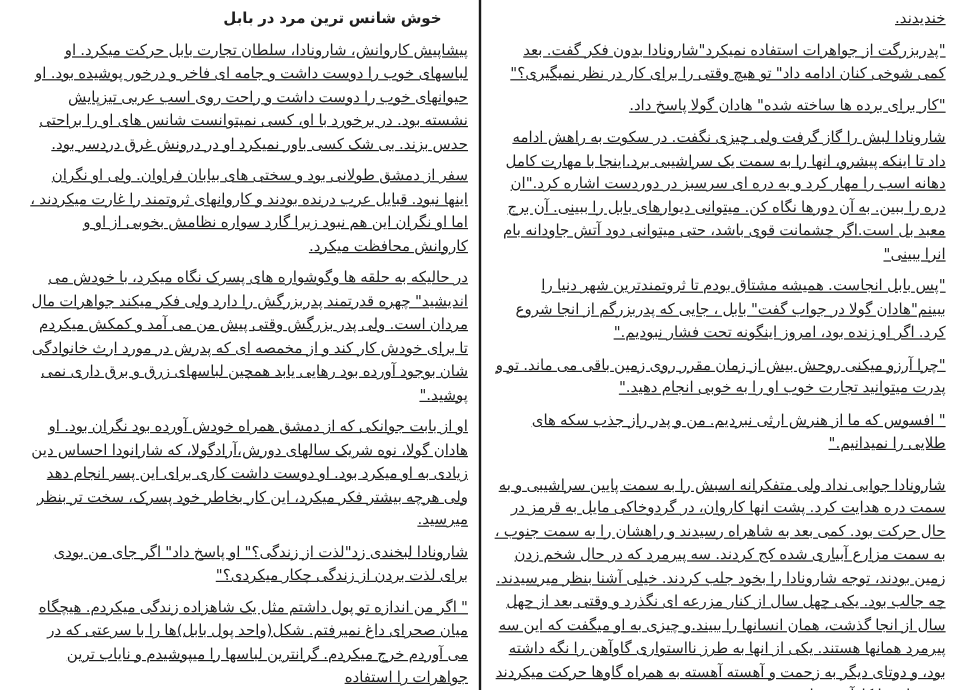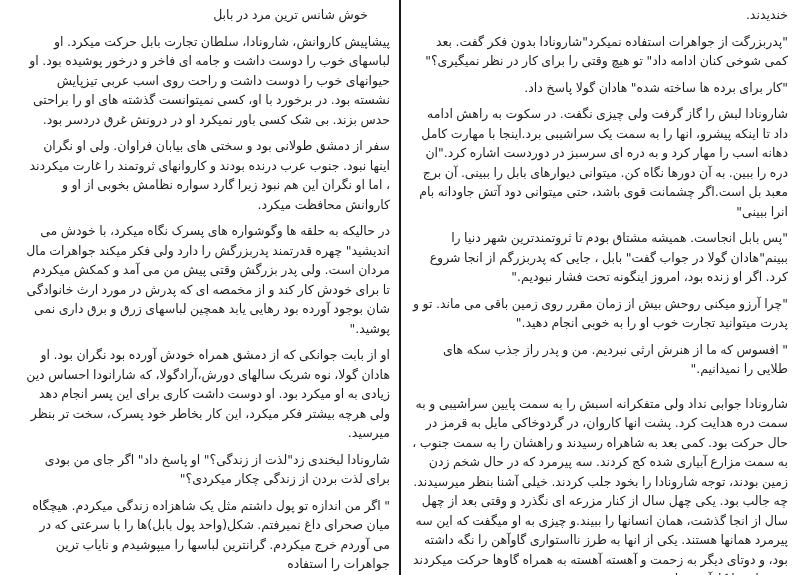--- a/index.html
+++ b/index.html
@@ -26,37 +26,37 @@
   .divider {
     position: absolute;
     left: 399px;
     top: 0;
     width: 2px;
     height: 575px;
     background: var(--divider, #1a1a1a);
   }
   .heading {
     font-size: 12.5px;
-    font-weight: normal;
+    font-weight: bold;
     margin: 0 22px 7px 0;
     padding: 0;
   }
-  .para { margin: 0 0 7px 0; }
+  .para { margin: 0 0 7px 0; text-decoration: underline; }
   .para.gap-large { margin-top: 15px; }
 </style>
 </head>
 <body>
 
 <div class="page">
 
   <div class="column column-left">
     <h1 class="heading">خوش شانس ترین مرد در بابل</h1>
     <div>
-        <p class="para">پیشاپیش کاروانش، شارونادا، سلطان تجارت بابل حرکت میکرد. او لباسهای خوب را دوست داشت و جامه ای فاخر و درخور پوشیده بود. او حیوانهای خوب را دوست داشت و راحت روی اسب عربی تیزپایش نشسته بود. در برخورد با او، کسی نمیتوانست گذشته های او را براحتی حدس بزند. بی شک کسی باور نمیکرد او در درونش غرق دردسر بود.</p>
-        <p class="para">سفر از دمشق طولانی بود و سختی های بیابان فراوان. ولی او نگران اینها نبود. جنوب عرب درنده بودند و کاروانهای ثروتمند را غارت میکردند ، اما او نگران این هم نبود زیرا گارد سواره نظامش بخوبی از او و کاروانش محافظت میکرد.</p>
+        <p class="para">پیشاپیش کاروانش، شارونادا، سلطان تجارت بابل حرکت میکرد. او لباسهای خوب را دوست داشت و جامه ای فاخر و درخور پوشیده بود. او حیوانهای خوب را دوست داشت و راحت روی اسب عربی تیزپایش نشسته بود. در برخورد با او، کسی نمیتوانست شانس های او را براحتی حدس بزند. بی شک کسی باور نمیکرد او در درونش غرق دردسر بود.</p>
+        <p class="para">سفر از دمشق طولانی بود و سختی های بیابان فراوان. ولی او نگران اینها نبود. قبایل عرب درنده بودند و کاروانهای ثروتمند را غارت میکردند ، اما او نگران این هم نبود زیرا گارد سواره نظامش بخوبی از او و کاروانش محافظت میکرد.</p>
         <p class="para">در حالیکه به حلقه ها وگوشواره های پسرک نگاه میکرد، با خودش می اندیشید" چهره قدرتمند پدربزرگش را دارد ولی فکر میکند جواهرات مال مردان است. ولی پدر بزرگش وقتی پیش من می آمد و کمکش میکردم تا برای خودش کار کند و از مخمصه ای که پدرش در مورد ارث خانوادگی شان بوجود آورده بود رهایی یابد همچین لباسهای زرق و برق داری نمی پوشید."</p>
         <p class="para">او از بابت جوانکی که از دمشق همراه خودش آورده بود نگران بود. او هادان گولا، نوه شریک سالهای دورش،آرادگولا، که شارانودا احساس دین زیادی به او میکرد بود. او دوست داشت کاری برای این پسر انجام دهد ولی هرچه بیشتر فکر میکرد، این کار بخاطر خود پسرک، سخت تر بنظر میرسید.</p>
         <p class="para">شارونادا لبخندی زد"لذت از زندگی؟" او پاسخ داد" اگر جای من بودی برای لذت بردن از زندگی چکار میکردی؟"</p>
         <p class="para">" اگر من اندازه تو پول داشتم مثل یک شاهزاده زندگی میکردم. هیچگاه میان صحرای داغ نمیرفتم. شکل(واحد پول بابل)ها را با سرعتی که در می آوردم خرج میکردم. گرانترین لباسها را میپوشیدم و نایاب ترین جواهرات را استفاده</p>
       </div>
   </div>
 
   <div class="divider"></div>
 
   <div class="column column-right">

